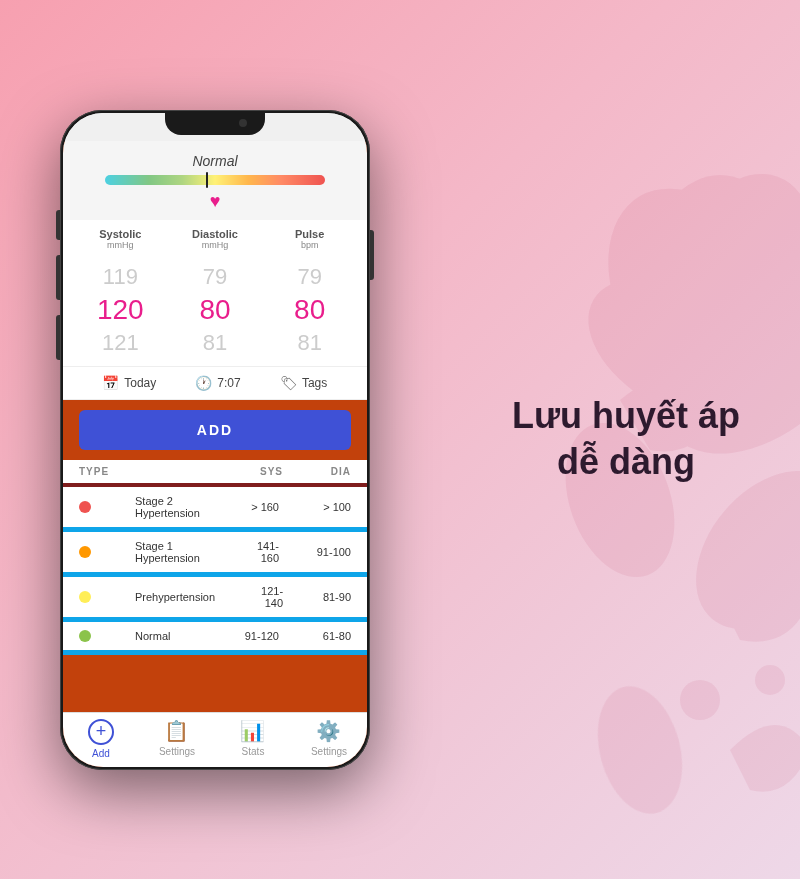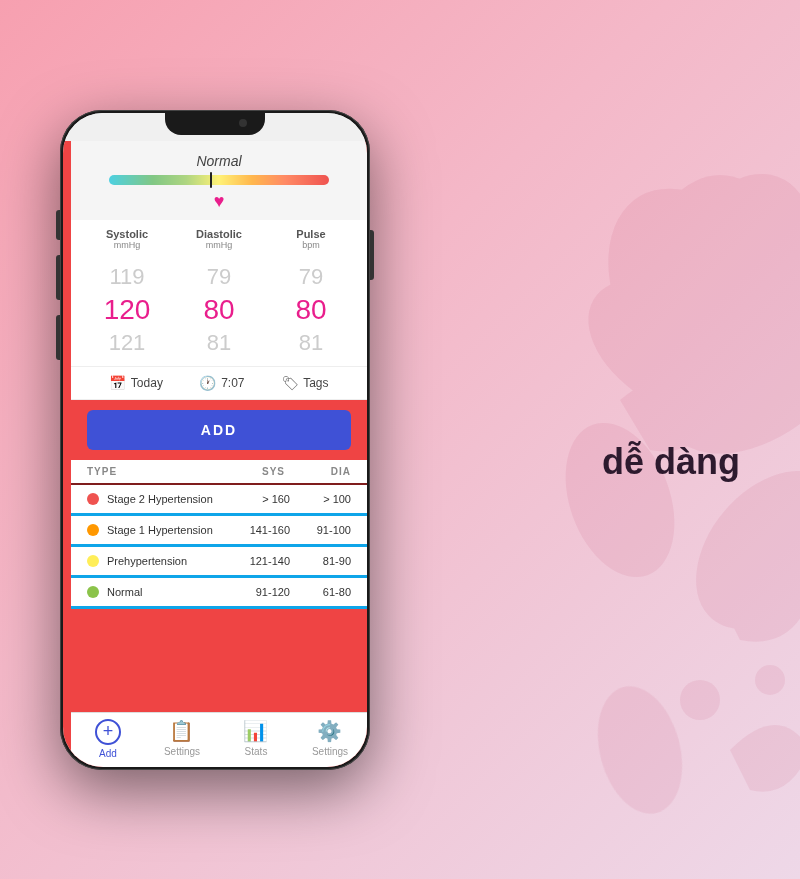--- a/index.html
+++ b/index.html
@@ -101,25 +101,24 @@
       top: 6px;
       width: 8px;
       height: 8px;
       background: #333;
       border-radius: 50%;
     }
 
     
     .app-content {
       flex: 1;
-      background: #ef4444;
+      background: #c2410c;
       display: flex;
       flex-direction: column;
       overflow: hidden;
-      padding-left: 8px;
     }
 
     
     .gauge-section {
       background: #f5f5f5;
       padding: 12px 20px 8px;
       display: flex;
       flex-direction: column;
       align-items: center;
     }
@@ -247,40 +246,41 @@
     .table-section {
       flex: 1;
       overflow: hidden;
     }
 
     .table-header {
       display: flex;
       justify-content: center;
       padding: 6px 16px;
       background: #fff;
-      border-bottom: 2px solid #7f1d1d;
+      border-bottom: 4px solid #7f1d1d;
     }
 
     .table-header span {
       font-size: 10px;
       font-weight: 700;
       color: #888;
       letter-spacing: 1px;
     }
 
     .table-header .type-col { flex: 2; }
     .table-header .sys-col { flex: 1; text-align: right; }
     .table-header .dia-col { flex: 1; text-align: right; }
 
     .table-row {
       display: flex;
       align-items: center;
       padding: 8px 16px;
-      border-bottom: 3px solid #0ea5e9;
+      border-bottom: 5px solid #0ea5e9;
       background: #fff;
+      gap: 36px;
     }
 
     .row-dot {
       width: 12px;
       height: 12px;
       border-radius: 50%;
       margin-right: 8px;
       flex-shrink: 0;
     }
 
@@ -406,21 +406,21 @@
     <path d="M300,600 Q350,550 390,600 Q370,650 320,640 Z"></path>
     <circle cx="280" cy="700" r="20"></circle>
     <circle cx="350" cy="680" r="15"></circle>
     <ellipse cx="220" cy="750" rx="40" ry="65" transform="rotate(-15 220 750)"></ellipse>
     <path d="M310,750 Q360,700 390,750 Q370,800 330,790 Z"></path>
   </g>
 </svg>
 
 <div class="promo-text">
   <h2>
-    <br>
+    <span>Lưu huyết áp</span><br>
     <span>dễ dàng</span>
   </h2>
 </div>
 
 <div class="phone-wrapper">
   <div class="phone">
     <div class="phone-side-right"></div>
     <div class="phone-side-left-1"></div>
     <div class="phone-side-left-2"></div>
     <div class="phone-side-left-3"></div>

